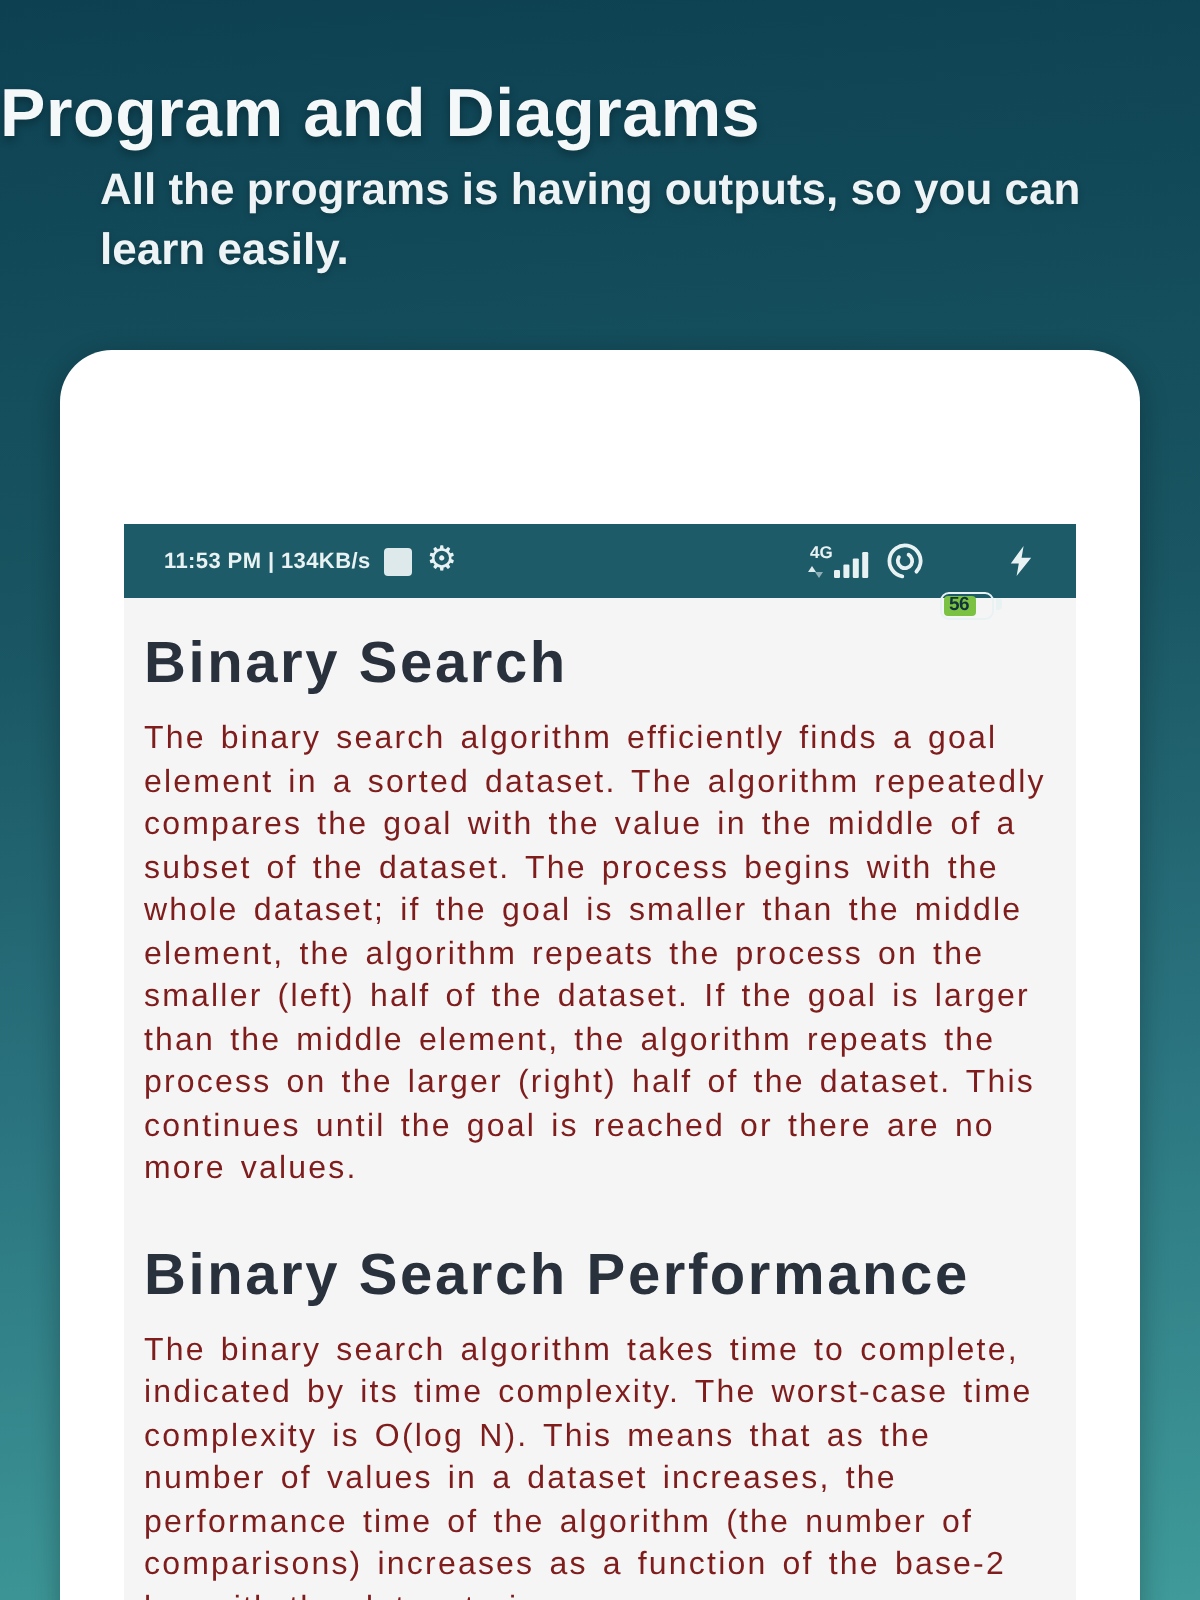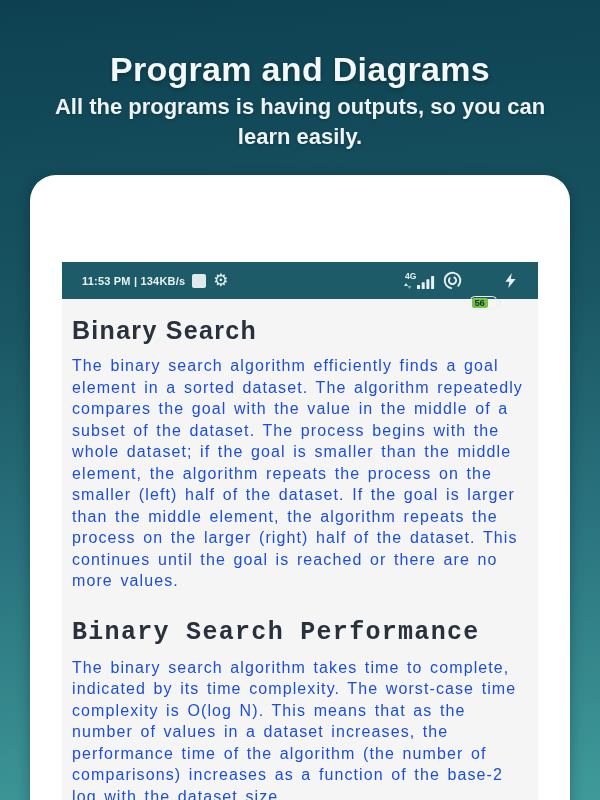--- a/index.html
+++ b/index.html
@@ -4,21 +4,21 @@
 <style>
   * { margin: 0; padding: 0; box-sizing: border-box; }
   html, body { width: 600px; height: 800px; overflow: hidden; }
   body {
     font-family: "Liberation Sans", sans-serif;
     background: linear-gradient(176deg, #0d4152 0%, #195562 38%, #2b7580 68%, #3f9a99 100%);
     position: relative;
   }
 
   
-  .hero { text-align: center; padding-top: 50px; }
+  .hero { padding-top: 38px; }
   .hero-title {
     color: #f4f8f9;
     font-size: 34px;
     font-weight: 700;
     letter-spacing: 0.3px;
     text-shadow: 0 2px 4px rgba(0,0,0,0.3);
   }
   .hero-sub {
     margin: 3px auto 0;
     max-width: 500px;
@@ -77,28 +77,28 @@
   .battery .pct {
     position: absolute; left: 3.5px; top: 0; bottom: 0;
     display: flex; align-items: center;
     font-size: 9.5px; font-weight: 700; color: #10333c; letter-spacing: -0.3px;
   }
 
   
   .content { padding: 17px 10px 0 10px; }
   .content h2 {
     color: #28313c;
-    font-size: 25px;
+    font-size: 29px;
     font-weight: 700;
     letter-spacing: 1.3px;
     margin: 0 0 10px 0;
   }
-  .content h2 + p + h2, .content h2.second { margin-top: 26px; font-family: Liberation Mono, monospace; }
+  .content h2 + p + h2, .content h2.second { margin-top: 26px; }
   .content p {
-    color: #1d4ed8;
+    color: #7f1d1d;
     font-size: 16px;
     line-height: 21.5px;
     letter-spacing: 1.1px;
     word-spacing: 2px;
   }
 </style>
 </head>
 <body>
 
 <div class="hero">

